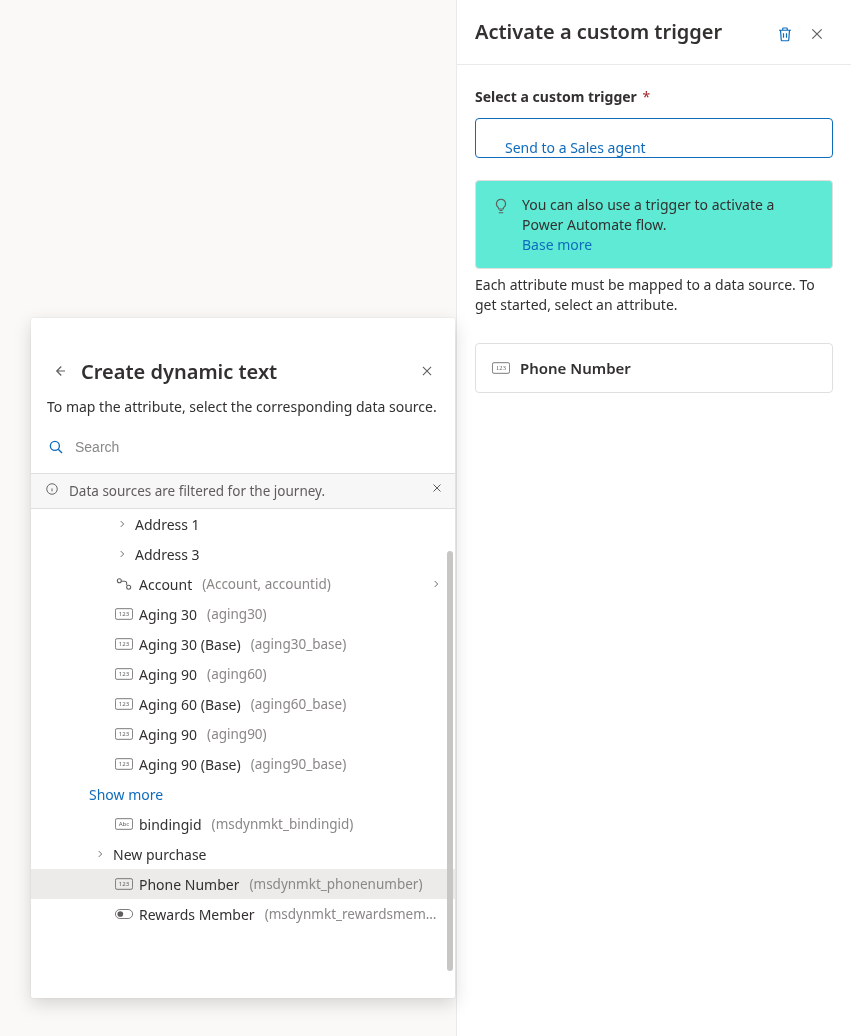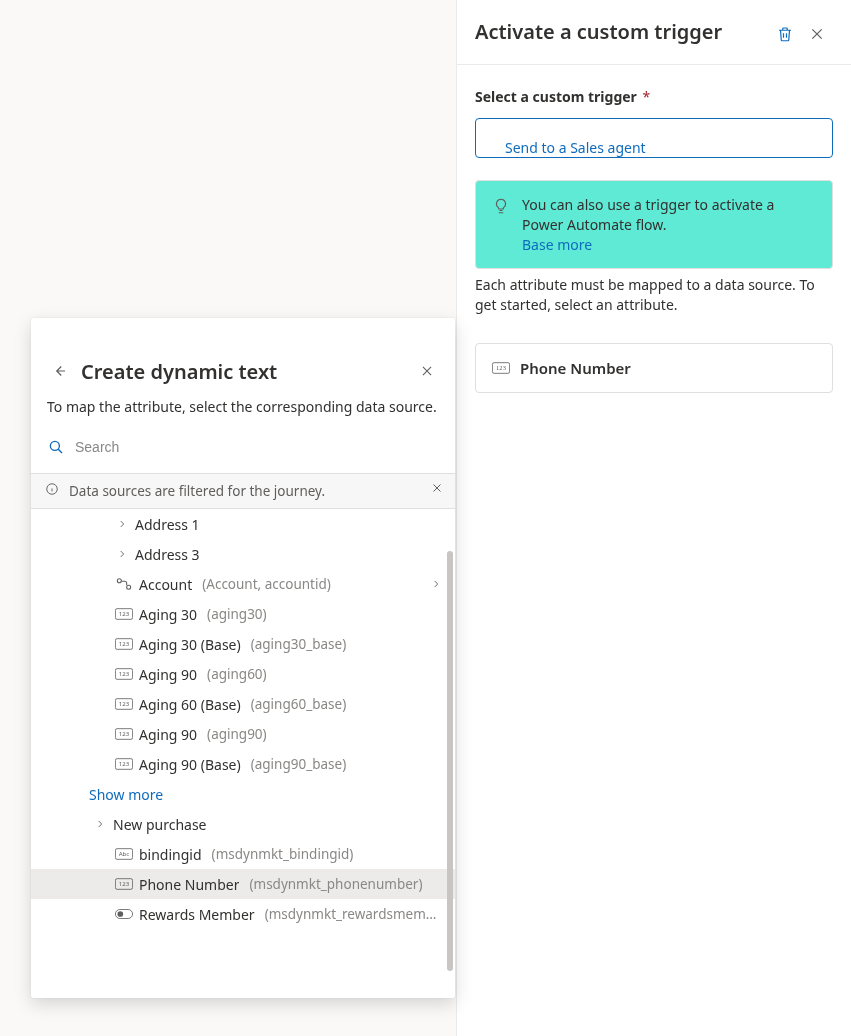--- a/index.html
+++ b/index.html
@@ -264,40 +264,40 @@
               </svg>
             </span>
           <span class="item-label">Aging 90 (Base)</span>
           <span class="item-logical">(aging90_base)</span>
         </div>
 
         <div class="tree-item indent-more" style="padding-left:58px;">
           <span class="item-label show-more">Show more</span>
         </div>
 
+        <div class="tree-item indent-more">
+          <span class="type-icon">
+              <svg width="18" height="12" viewBox="0 0 22 14">
+                <rect x="0.5" y="0.5" width="21" height="13" rx="2" fill="none" stroke="#605e5c"></rect>
+                <text x="11" y="10" text-anchor="middle" font-size="7.5" fill="#605e5c">Abc</text>
+              </svg>
+            </span>
+          <span class="item-label">bindingid</span>
+          <span class="item-logical">(msdynmkt_bindingid)</span>
+        </div>
+
         <div class="tree-item indent1">
           <span class="chev">
               <svg width="10" height="10" viewBox="0 0 24 24" fill="none" stroke="#605e5c" stroke-width="2.2">
                 <path d="M9 5l7 7-7 7"></path>
               </svg>
             </span>
           <span class="item-label">New purchase</span>
         </div>
 
-        <div class="tree-item indent-more">
-          <span class="type-icon">
-              <svg width="18" height="12" viewBox="0 0 22 14">
-                <rect x="0.5" y="0.5" width="21" height="13" rx="2" fill="none" stroke="#605e5c"></rect>
-                <text x="11" y="10" text-anchor="middle" font-size="7.5" fill="#605e5c">Abc</text>
-              </svg>
-            </span>
-          <span class="item-label">bindingid</span>
-          <span class="item-logical">(msdynmkt_bindingid)</span>
-        </div>
-
         <div class="tree-item indent-more selected">
           <span class="type-icon">
               <svg width="18" height="12" viewBox="0 0 22 14">
                 <rect x="0.5" y="0.5" width="21" height="13" rx="2" fill="none" stroke="#605e5c"></rect>
                 <text x="11" y="10" text-anchor="middle" font-size="7.5" fill="#605e5c">123</text>
               </svg>
             </span>
           <span class="item-label">Phone Number</span>
           <span class="item-logical">(msdynmkt_phonenumber)</span>
         </div>

